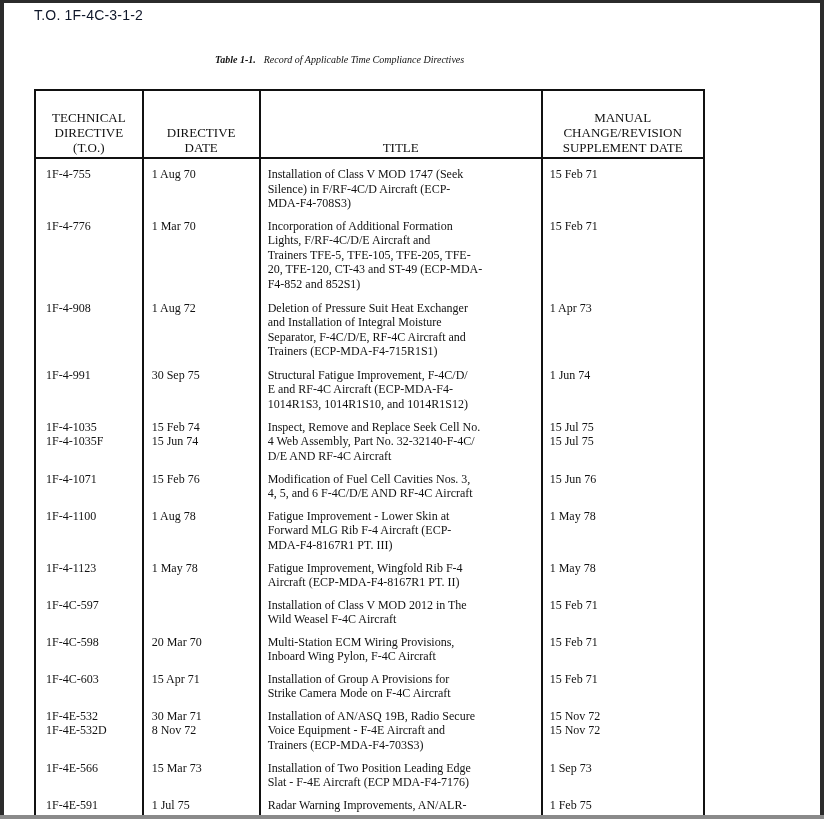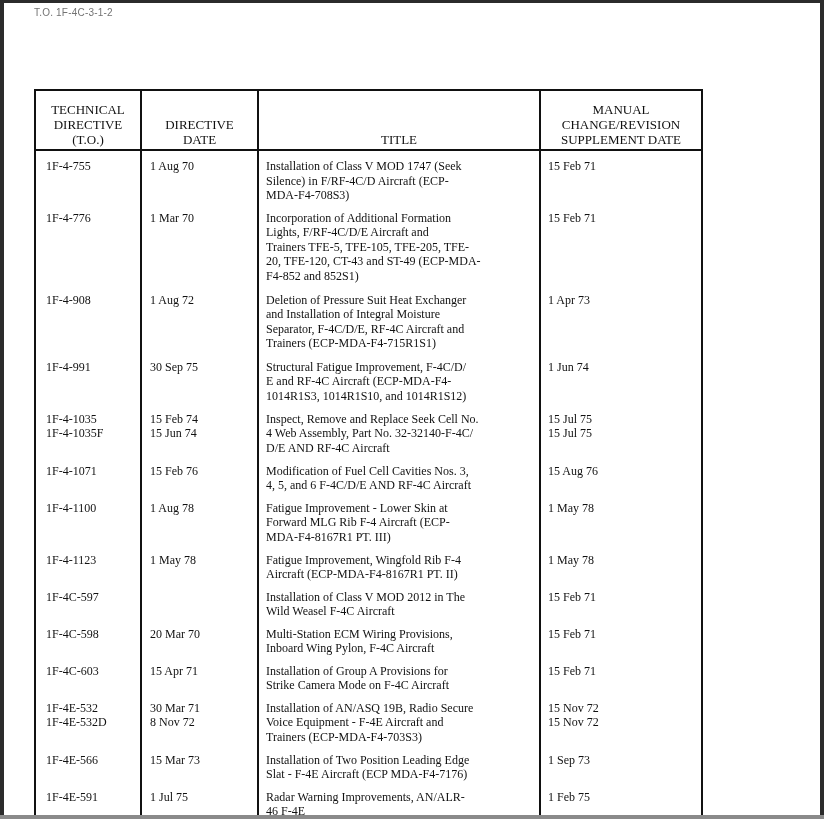--- a/index.html
+++ b/index.html
@@ -11,55 +11,58 @@
   .page {
     position:absolute; left:4px; top:3px; width:816px; height:812px;
     background:#ffffff; overflow:hidden;
   }
   .bottom-bar {
     position:absolute; left:0; bottom:0; width:824px; height:4px; background:#8a8a8a;
   }
   .doc-id {
     position:absolute; left:30px; top:4px;
     font-family:"Liberation Sans", "DejaVu Sans", sans-serif;
-    font-size:10px; color:#737373; letter-spacing:0.2px;
+    font-size:14px; color:#0f172a; letter-spacing:0.2px;
   }
   .caption {
     position:absolute; left:211px; top:51px;
     font-family:"Liberation Serif", serif; font-style:italic;
     font-size:10px; color:#111; white-space:nowrap;
   }
   .caption .num { font-weight:bold; margin-right:8px; }
   table.tcd {
     position:absolute; left:30px; top:86px;
     border-collapse:collapse; table-layout:fixed;
     font-family:"Liberation Serif", serif; color:#111;
   }
   table.tcd th, table.tcd td {
     border-left:2px solid #111; border-right:2px solid #111;
-    vertical-align:top; padding:8px;
+    vertical-align:top; padding:16px;
   }
   table.tcd th {
     border-top:2px solid #111; border-bottom:2px solid #111;
     font-weight:normal; font-size:13px; line-height:15px;
     text-align:center; vertical-align:bottom; height:48px; padding-bottom:2px;
   }
   table.tcd td { font-size:12px; line-height:14.5px; }
   table.tcd td.c1 { padding:8px 0 0 10px; }
   table.tcd td.c2 { padding:8px 0 0 8px; }
   table.tcd td.c3 { padding:8px 6px 0 7px; }
   table.tcd td.c4 { padding:8px 0 0 7px; }
   .line { display:block; white-space:nowrap; }
   col.w1 { width:106px; } col.w2 { width:117px; } col.w3 { width:282px; } col.w4 { width:162px; }
 </style>
 </head>
 <body>
 
 <div class="page">
   <div class="doc-id">T.O. 1F-4C-3-1-2</div>
+  <div class="caption">
+    <span class="num">Table 1-1.</span><span>Record of Applicable Time Compliance Directives</span>
+  </div>
 
   <table class="tcd">
     <colgroup>
         <col class="w1">
         <col class="w2">
         <col class="w3">
         <col class="w4">
       </colgroup>
     <thead>
       <tr>
@@ -174,21 +177,21 @@
             <span class="line">1F-4-1071</span>
           </td>
           <td class="c2">
             <span class="line">15 Feb 76</span>
           </td>
           <td class="c3">
             <span class="line">Modification of Fuel Cell Cavities Nos. 3,</span>
             <span class="line">4, 5, and 6 F-4C/D/E AND RF-4C Aircraft</span>
           </td>
           <td class="c4">
-            <span class="line">15 Aug 76</span>
+            <span class="line">15 Jun 76</span>
           </td>
         </tr>
         <tr style="height: 52px; padding-left: 47px;">
           <td class="c1">
             <span class="line">1F-4-1100</span>
           </td>
           <td class="c2">
             <span class="line">1 Aug 78</span>
           </td>
           <td class="c3">

